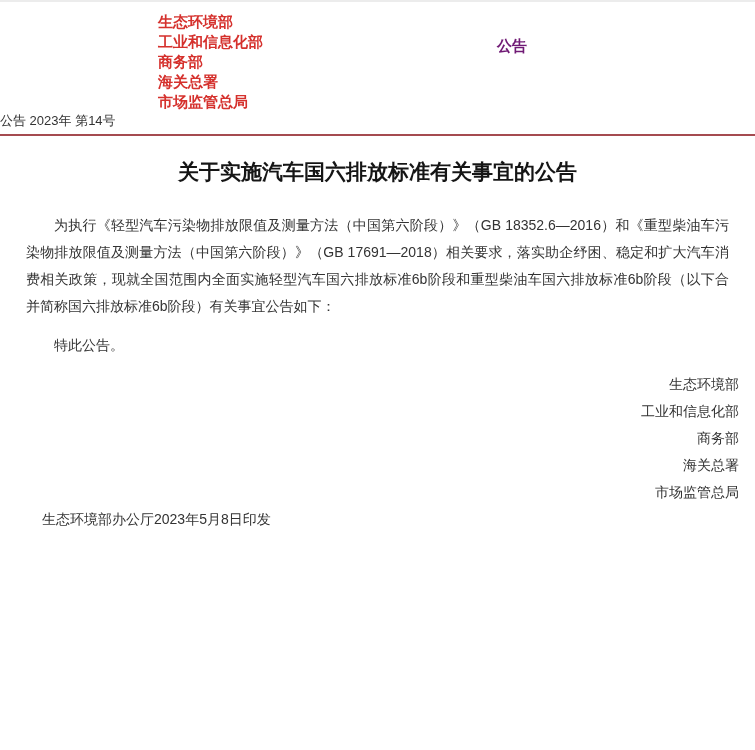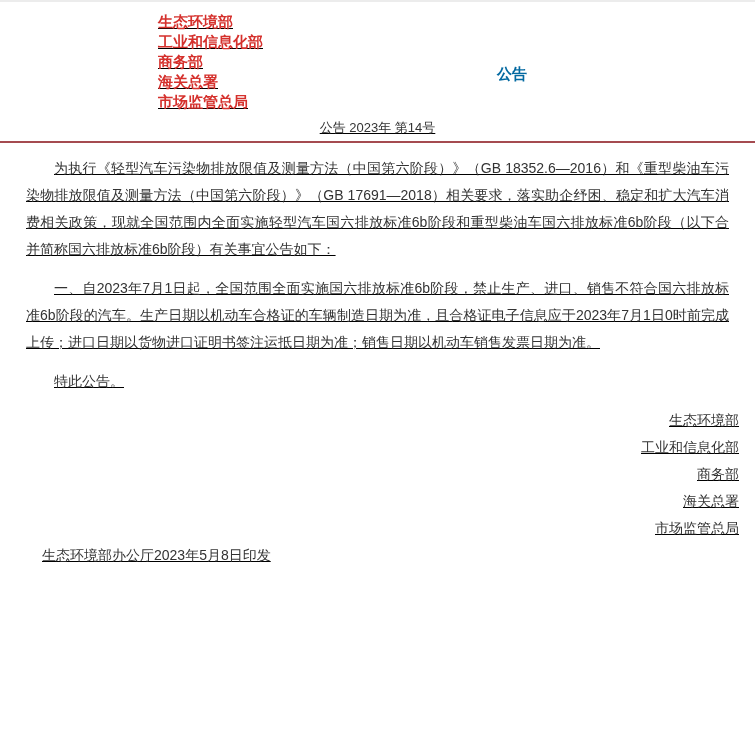--- a/index.html
+++ b/index.html
@@ -9,44 +9,41 @@
     background: #ffffff;
     font-family: "Liberation Sans", "DejaVu Sans", sans-serif;
   }
   .page {
     position: relative;
     width: 755px;
     height: 608px;
     overflow: hidden;
     background: #ffffff;
     border-top: 2px solid #ececec;
-    text-decoration: underline;
   }
   
   .issuers {
     margin: 10px 0 0 158px;
     color: #d5312d;
     font-weight: bold;
     font-size: 15px;
     line-height: 20px;
   }
   .doc-type {
     position: absolute;
     left: 497px;
-    top: 64px;
-    color: #0369a1;
+    top: 36px;
+    color: #701a75;
     font-weight: bold;
     font-size: 15px;
     line-height: 16px;
   }
   .doc-number {
-    text-align: center;
     font-size: 13px;
     color: #333333;
-    margin-top: 7px;
     line-height: 17px;
   }
   .red-divider {
     margin: 5px 0 0 0;
     height: 0;
     border: none;
     border-top: 2px solid #a54b50;
   }
   
   .doc-title {
@@ -94,24 +91,24 @@
       <div class="issuer">海关总署</div>
       <div class="issuer">市场监管总局</div>
     </div>
     <div class="doc-type">公告</div>
     <div class="doc-number">公告 2023年 第14号</div>
   </header>
 
   <hr class="red-divider">
 
   <main>
+    <h1 class="doc-title">关于实施汽车国六排放标准有关事宜的公告</h1>
 
     <div class="doc-body">
       <p class="para">为执行《轻型汽车污染物排放限值及测量方法（中国第六阶段）》（GB 18352.6—2016）和《重型柴油车污染物排放限值及测量方法（中国第六阶段）》（GB 17691—2018）相关要求，落实助企纾困、稳定和扩大汽车消费相关政策，现就全国范围内全面实施轻型汽车国六排放标准6b阶段和重型柴油车国六排放标准6b阶段（以下合并简称国六排放标准6b阶段）有关事宜公告如下：</p>
-      <p class="para">一、自2023年7月1日起，全国范围全面实施国六排放标准6b阶段，禁止生产、进口、销售不符合国六排放标准6b阶段的汽车。生产日期以机动车合格证的车辆制造日期为准，且合格证电子信息应于2023年7月1日0时前完成上传；进口日期以货物进口证明书签注运抵日期为准；销售日期以机动车销售发票日期为准。</p>
       <p class="para">特此公告。</p>
 
       <div class="signatures">
         <div class="sig">生态环境部</div>
         <div class="sig">工业和信息化部</div>
         <div class="sig">商务部</div>
         <div class="sig">海关总署</div>
         <div class="sig">市场监管总局</div>
       </div>
 

